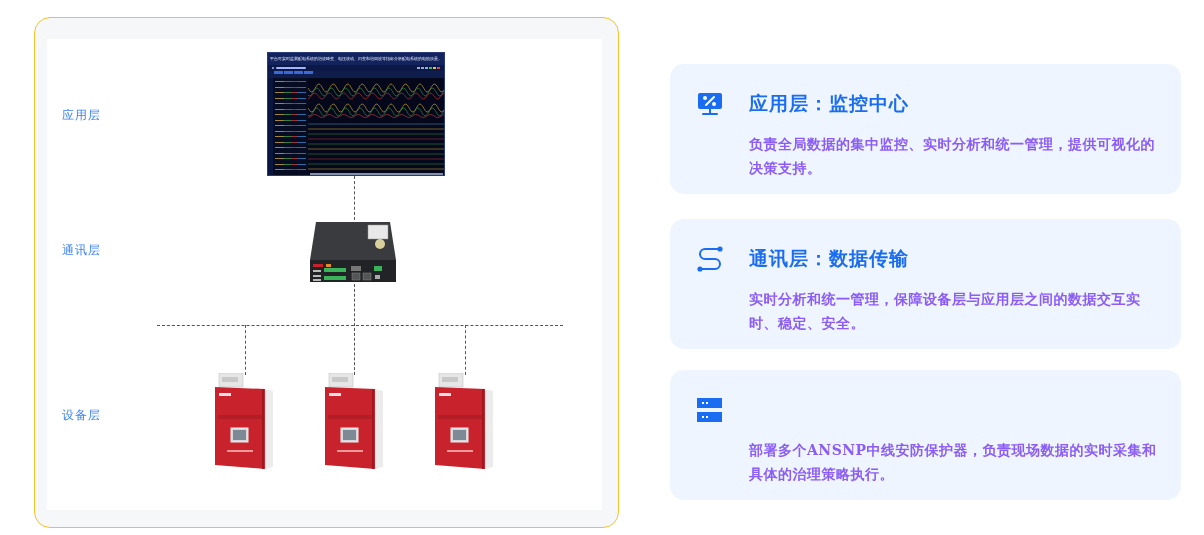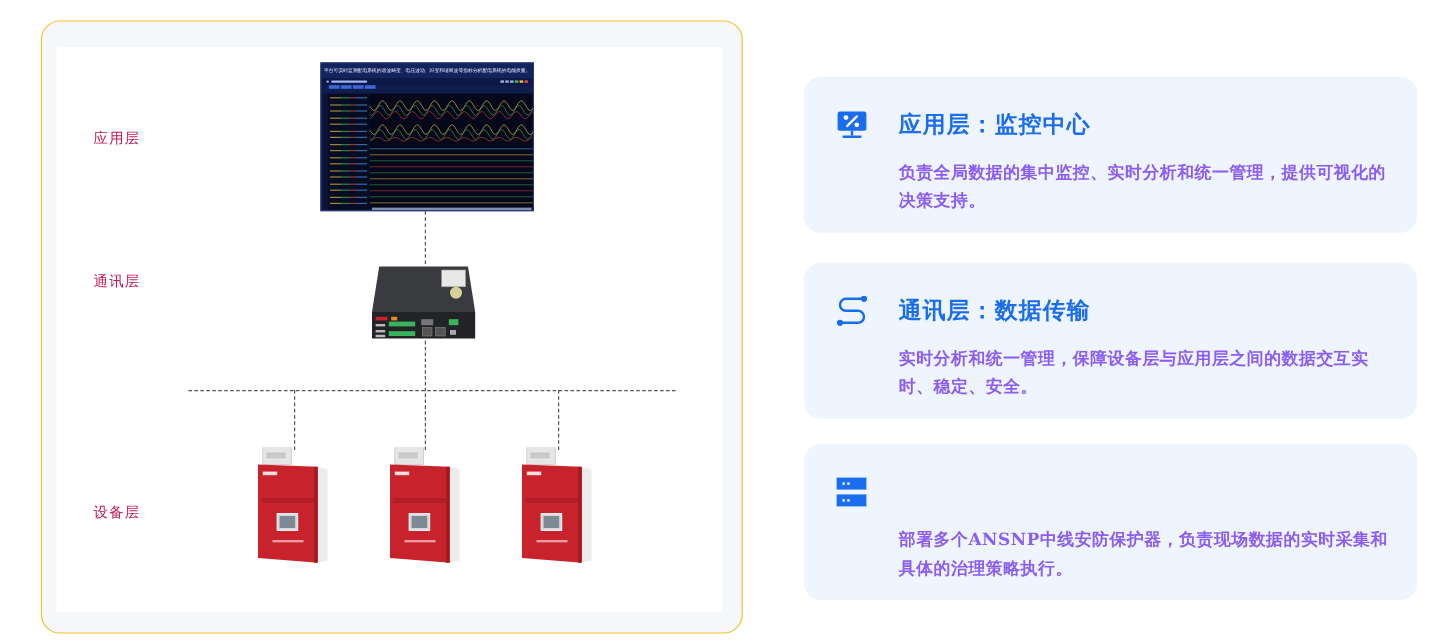--- a/index.html
+++ b/index.html
@@ -9,23 +9,22 @@
   
   .frame {
     position: absolute; left: 34px; top: 17px; width: 585px; height: 511px;
     border: 1.5px solid #f5c12b; border-radius: 16px; background: #f6f7f9;
   }
   .frame-inner {
     position: absolute; left: 12px; top: 21px; width: 555px; height: 471px;
     background: #ffffff;
   }
   .layer-label {
-    position: absolute; left: 62px; font-size: 12px; color: #be185d; letter-spacing: 1px;
+    position: absolute; left: 62px; font-size: 12px; color: #3b82f6; letter-spacing: 1px;
     font-family: "DejaVu Sans", sans-serif;
-    margin-left: 16px;
   }
   .dash-v { position: absolute; width: 0; border-left: 1.5px dashed #555; }
   .dash-h { position: absolute; height: 0; border-top: 1.5px dashed #555; }
 
   
   .monitor {
     position: absolute; left: 221px; top: 31px; width: 178px; height: 124px;
     background: #0f1d4d; border: 1px solid #2b3a7a; overflow: hidden;
   }
   .mon-title { height: 12px; background: #13235e; color: #e8eeff; font-size: 4px; line-height: 12px; text-align: center; }
@@ -64,22 +63,22 @@
   }
 </style>
 </head>
 <body>
 
 <div class="frame">
   <div class="frame-inner"></div>
 </div>
 
 <div class="layer-label" style="top:107px">应用层</div>
-<div class="layer-label" style="top:226px">通讯层</div>
-<div class="layer-label" style="top:419px">设备层</div>
+<div class="layer-label" style="top:242px">通讯层</div>
+<div class="layer-label" style="top:407px">设备层</div>
 
 <div class="dash-v" style="left:354px; top:176px; height:44px;"></div>
 <div class="dash-v" style="left:354px; top:284px; height:91px;"></div>
 <div class="dash-h" style="left:157px; top:325px; width:406px;"></div>
 <div class="dash-v" style="left:245px; top:325px; height:50px;"></div>
 <div class="dash-v" style="left:465px; top:325px; height:50px;"></div>
 
 <div class="monitor" style="left:267px; top:52px;">
   <div class="mon-title">平台可实时监测配电系统的谐波畸变、电压波动、闪变和谐回波等指标分析配电系统的电能质量。</div>
   <div class="mon-bar">

